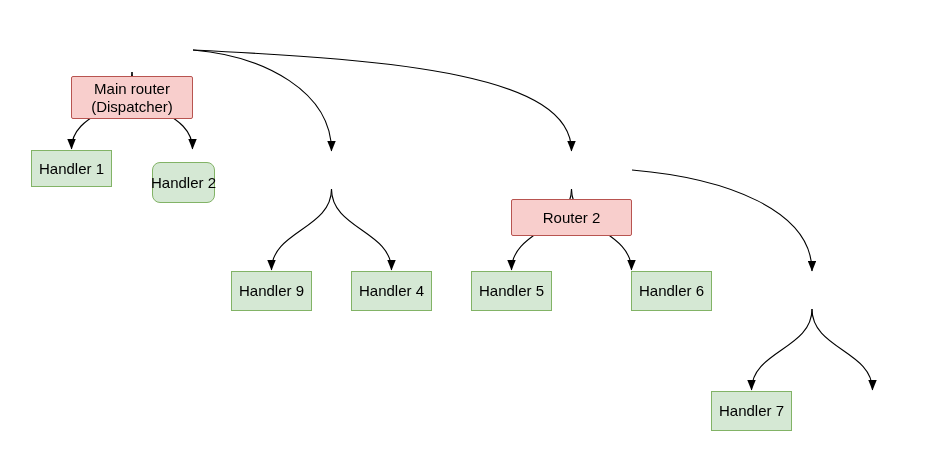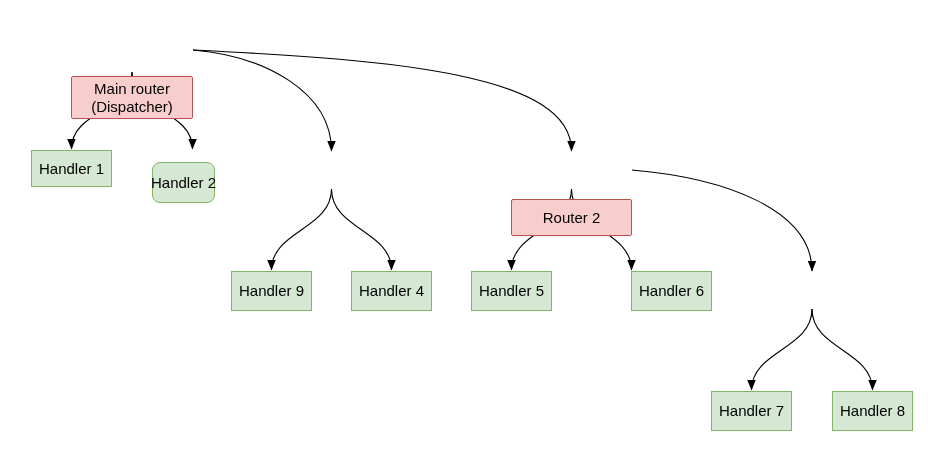--- a/index.html
+++ b/index.html
@@ -74,15 +74,14 @@
 
   <div class="node router" style="left:511px; top:152px; width:121px; height:37px;">Router 2</div>
 
   <div class="node handler" style="left:231px; top:271px; width:81px; height:40px;">Handler 9</div>
   <div class="node handler" style="left:351px; top:271px; width:81px; height:40px;">Handler 4</div>
   <div class="node handler" style="left:471px; top:271px; width:81px; height:40px;text-align:right;">Handler 5</div>
   <div class="node handler" style="left:591px; top:271px; width:81px; height:40px;margin-left:40px;">Handler 6</div>
 
 
   <div class="node handler" style="left:711px; top:391px; width:81px; height:40px;">Handler 7</div>
-  <div class="node handler" style="left:832px; top:391px; width:81px; height:40px;">Handler 8</div>
 
 </div>
 
 </body></html>

